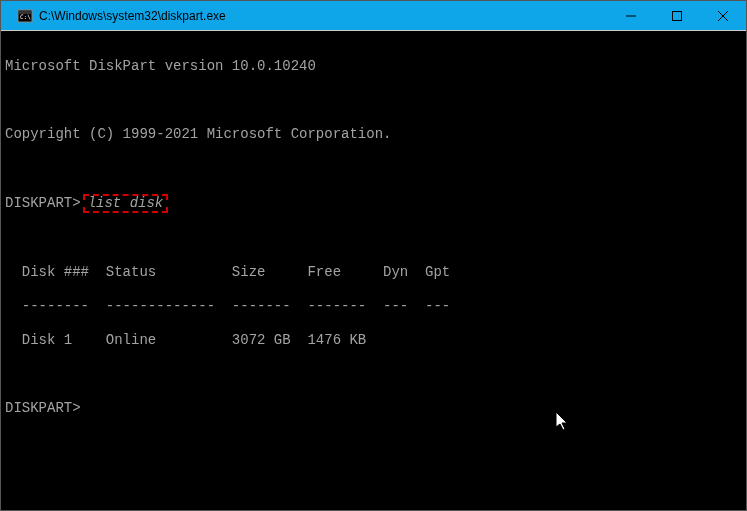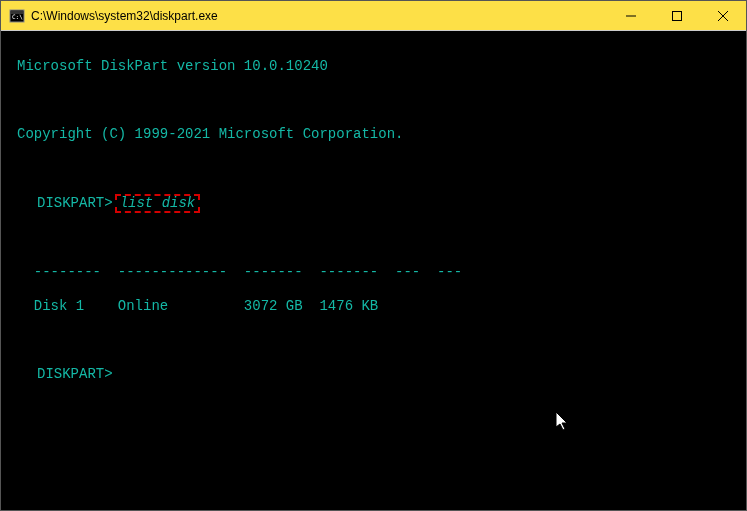--- a/index.html
+++ b/index.html
@@ -15,24 +15,24 @@
   .window {
     width: 747px;
     height: 511px;
     background: #fff;
     display: flex;
     flex-direction: column;
     border: 1px solid #555;
   }
   .titlebar {
     height: 30px;
-    background: #fde047;
+    background: #0ea5e9;
     display: flex;
     align-items: center;
-    padding-left: 8px;
+    padding-left: 16px;
     font-family: "Segoe UI", Tahoma, sans-serif;
     font-size: 12px;
     color: #000;
     border-bottom: 1px solid #ccc;
     justify-content: center;
   }
   .titlebar .icon {
     width: 16px;
     height: 16px;
     margin-right: 6px;
@@ -52,30 +52,30 @@
     display: flex;
     align-items: center;
     justify-content: center;
     font-family: "Segoe UI", sans-serif;
     font-size: 11px;
     color: #000;
   }
   .terminal {
     flex: 1;
     background: #000;
-    color: #14b8a6;
+    color: #a3a3a3;
     font-size: 14px;
     line-height: 17px;
-    padding: 10px 6px 6px 16px;
+    padding: 10px 6px 6px 4px;
     white-space: pre;
     overflow: hidden;
     position: relative;
   }
   .line { min-height: 17px; }
-  .prompt-line { display: flex; align-items: center; margin-left: 20px; }
+  .prompt-line { display: flex; align-items: center; }
   .highlight {
     border: 2px dashed #d40000;
     padding: 0 3px;
     margin-left: 2px;
     display: inline-block;
     line-height: 15px;
     font-style: italic;
   }
   .mouse-cursor {
     position: absolute;
@@ -117,20 +117,21 @@
     </div>
   </div>
 
   <div class="terminal">
 <div class="line">Microsoft DiskPart version 10.0.10240</div>
 <div class="line"></div>
 <div class="line">Copyright (C) 1999-2021 Microsoft Corporation.</div>
 <div class="line"></div>
 <div class="line prompt-line"><span>DISKPART&gt;</span><span class="highlight">list disk</span></div>
 <div class="line"></div>
+<div class="line">  Disk ###  Status         Size     Free     Dyn  Gpt</div>
 <div class="line">  --------  -------------  -------  -------  ---  ---</div>
 <div class="line">  Disk 1    Online         3072 GB  1476 KB</div>
 <div class="line"></div>
 <div class="line prompt-line"><span>DISKPART&gt;</span></div>
 <div class="line"></div>
 
 
 
 
 

